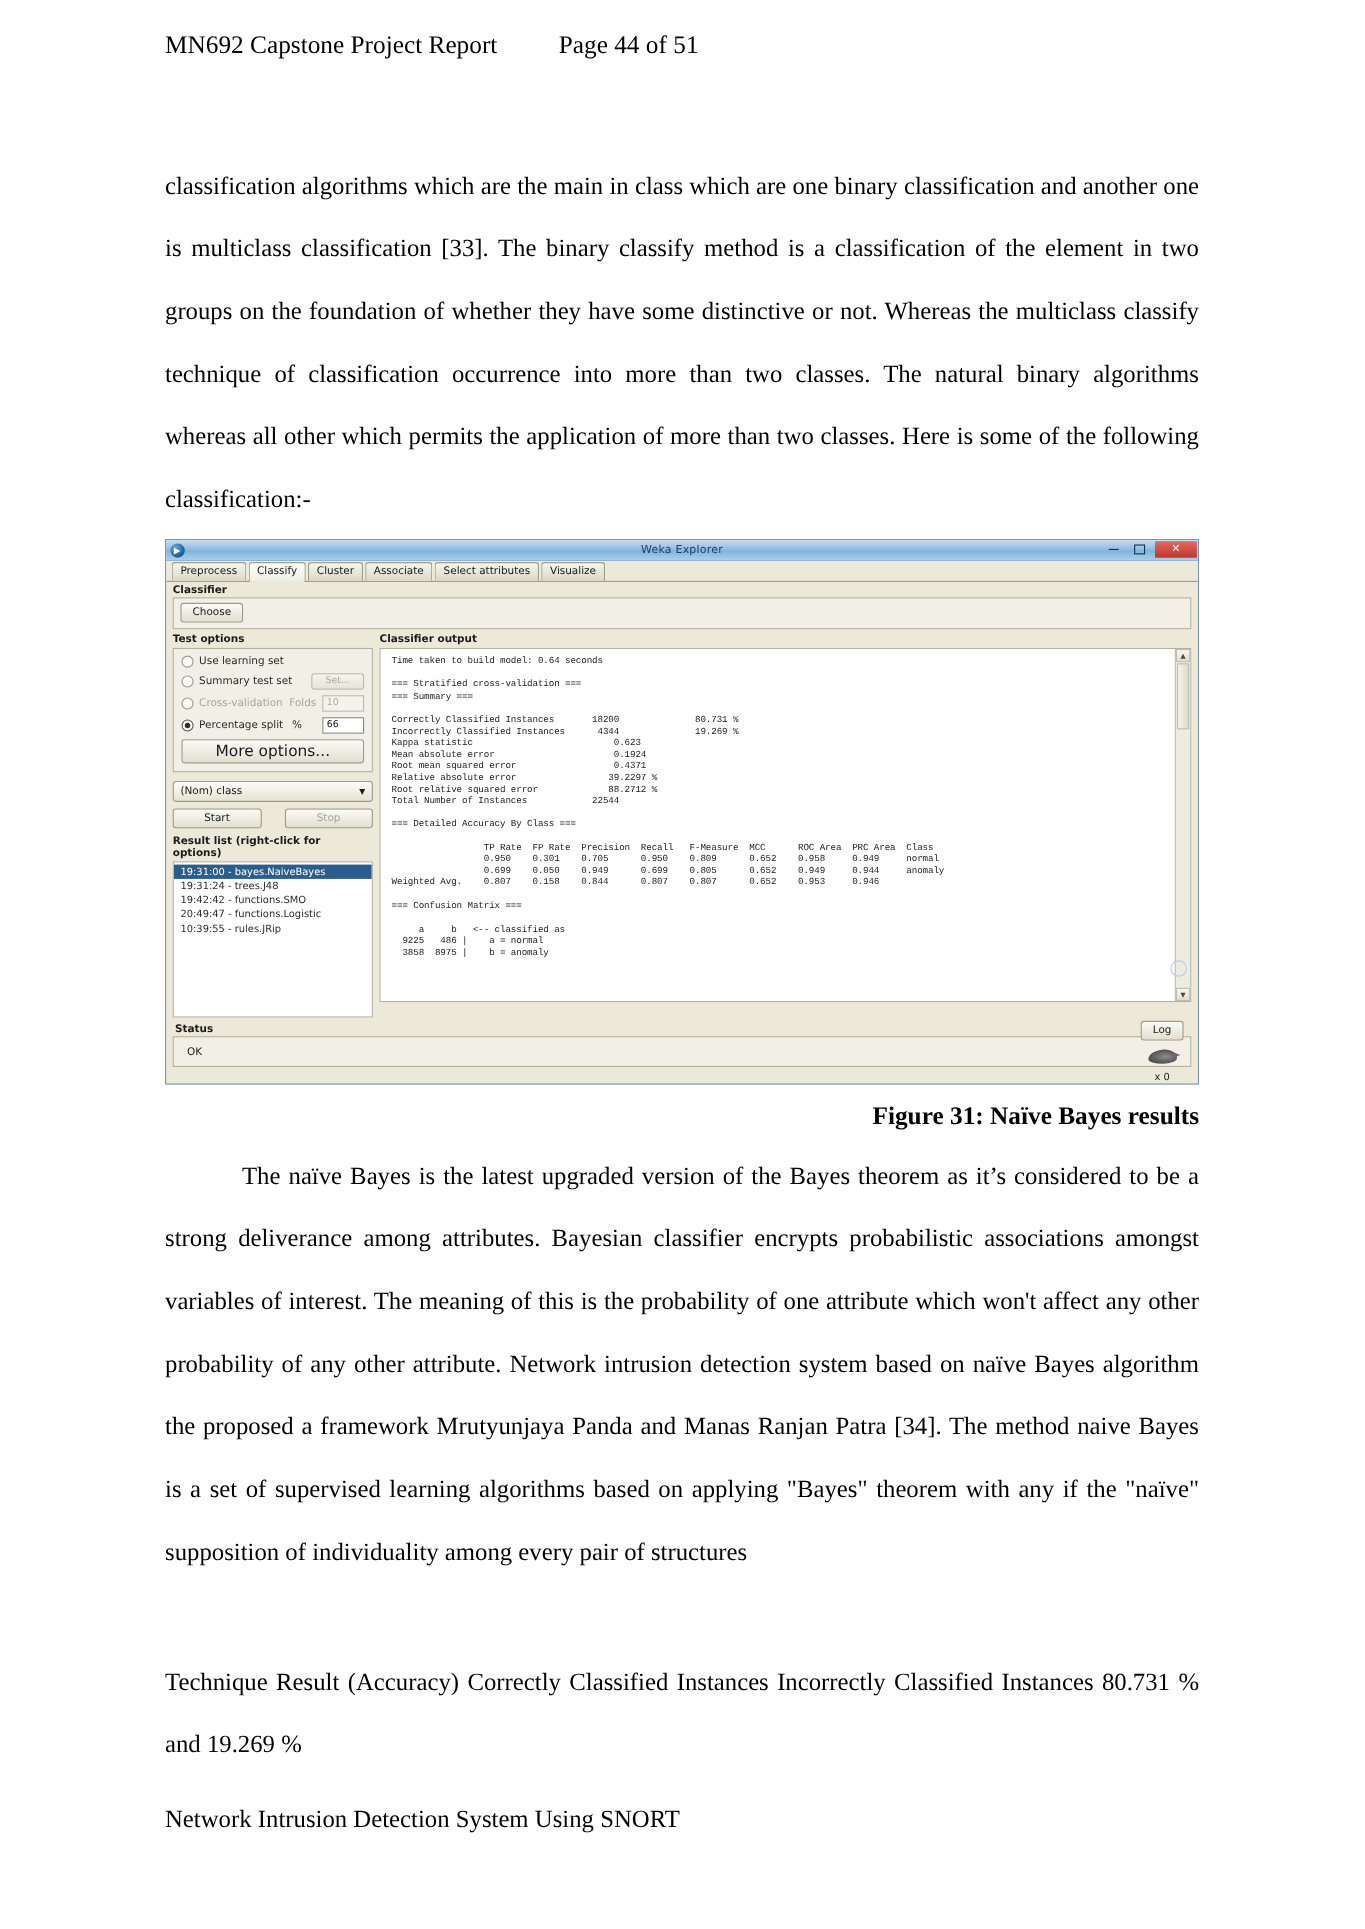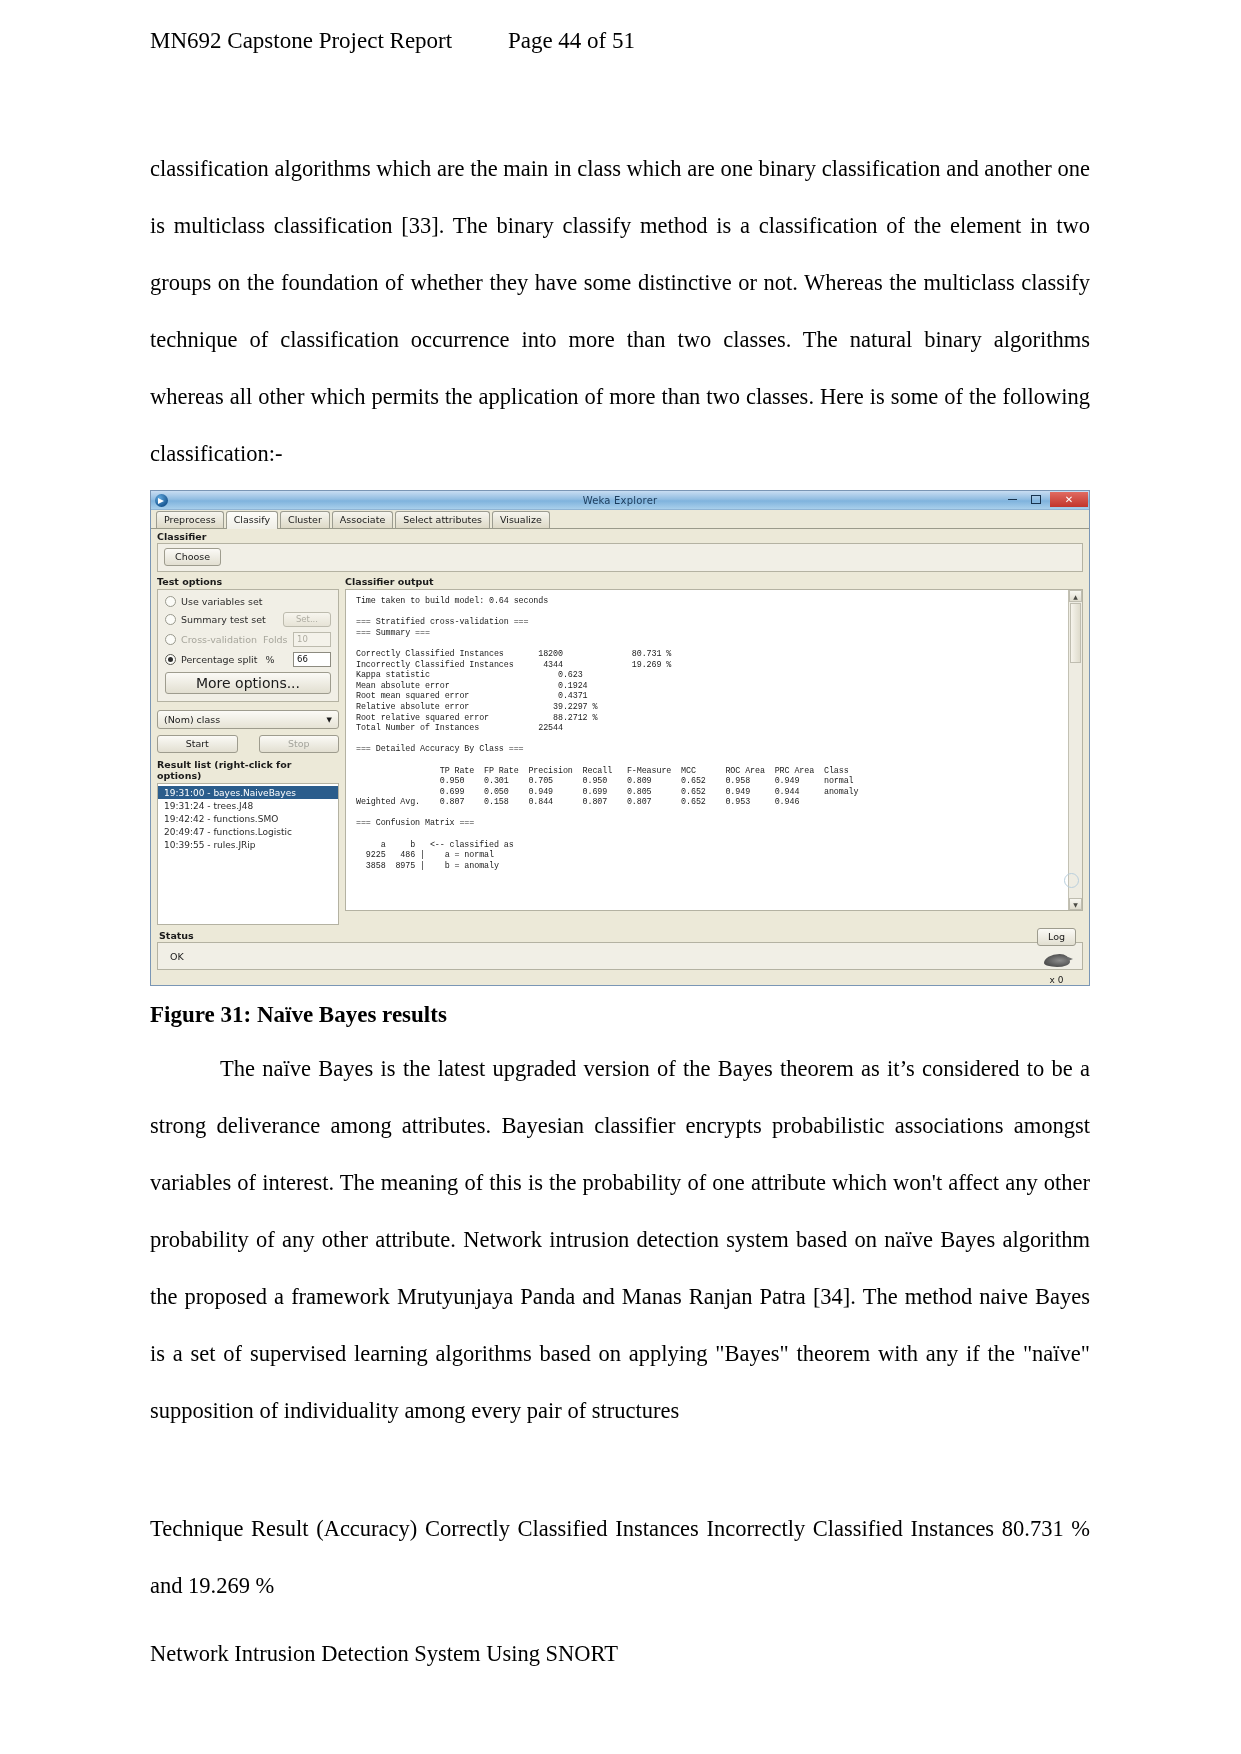--- a/index.html
+++ b/index.html
@@ -53,21 +53,21 @@
   .body-text.p4 { top: 1625px; }
 
   .indent-first { display: inline-block; width: 70px; }
 
   
   .fig-caption {
     position: absolute;
     left: 150px;
     top: 1002px;
     width: 940px;
-    text-align: left;
+    text-align: right;
     font-size: 23px;
     font-weight: bold;
   }
 
   
   .weka {
     position: absolute;
     left: 150px;
     top: 490px;
     width: 940px;
@@ -487,21 +487,21 @@
 
     <div class="main-cols">
 
       <div class="left-col">
 
         <div class="section-title">Test options</div>
 
         <div class="testopts">
           <div class="opt-row">
             <span class="radio"></span>
-            <span class="opt-label">Use variables set</span>
+            <span class="opt-label">Use learning set</span>
           </div>
 
           <div class="opt-row">
             <span class="radio"></span>
             <span class="opt-label">Summary test set</span>
             <span class="mini-btn">Set...</span>
           </div>
 
           <div class="opt-row">
             <span class="radio"></span>

